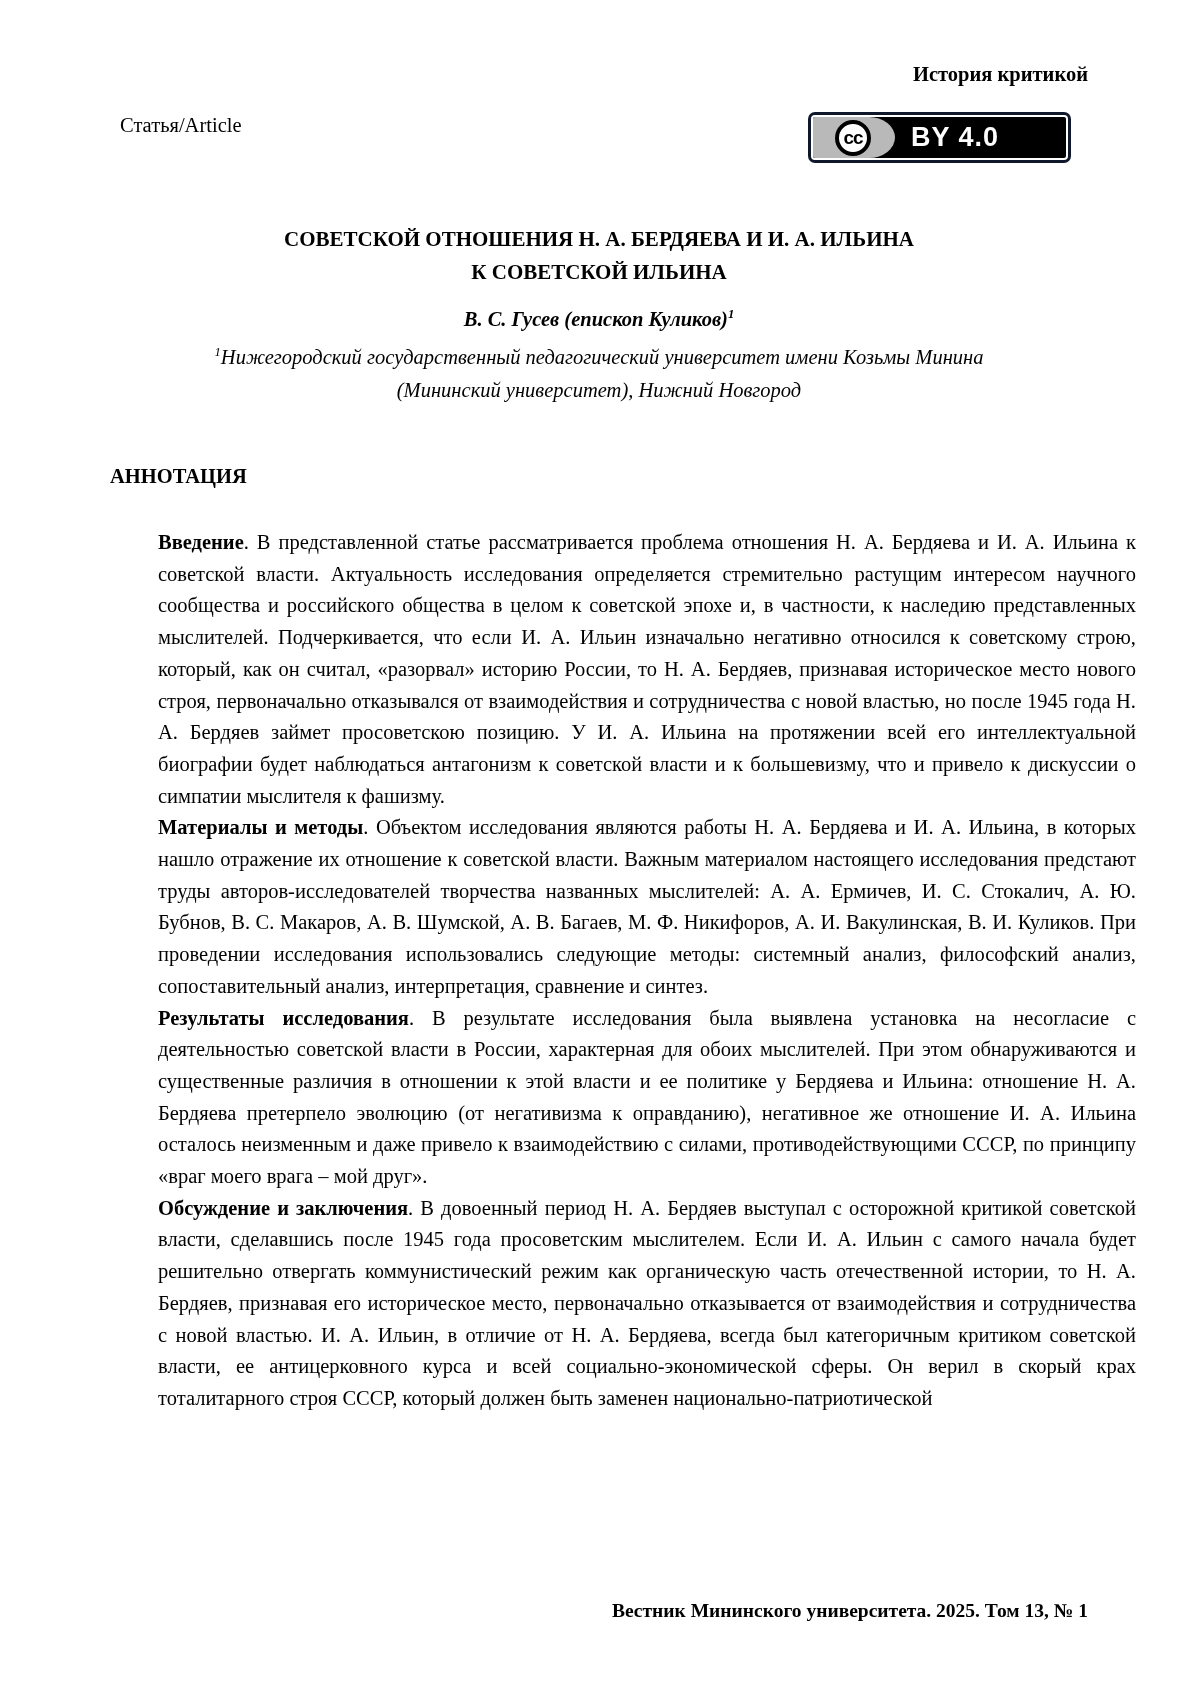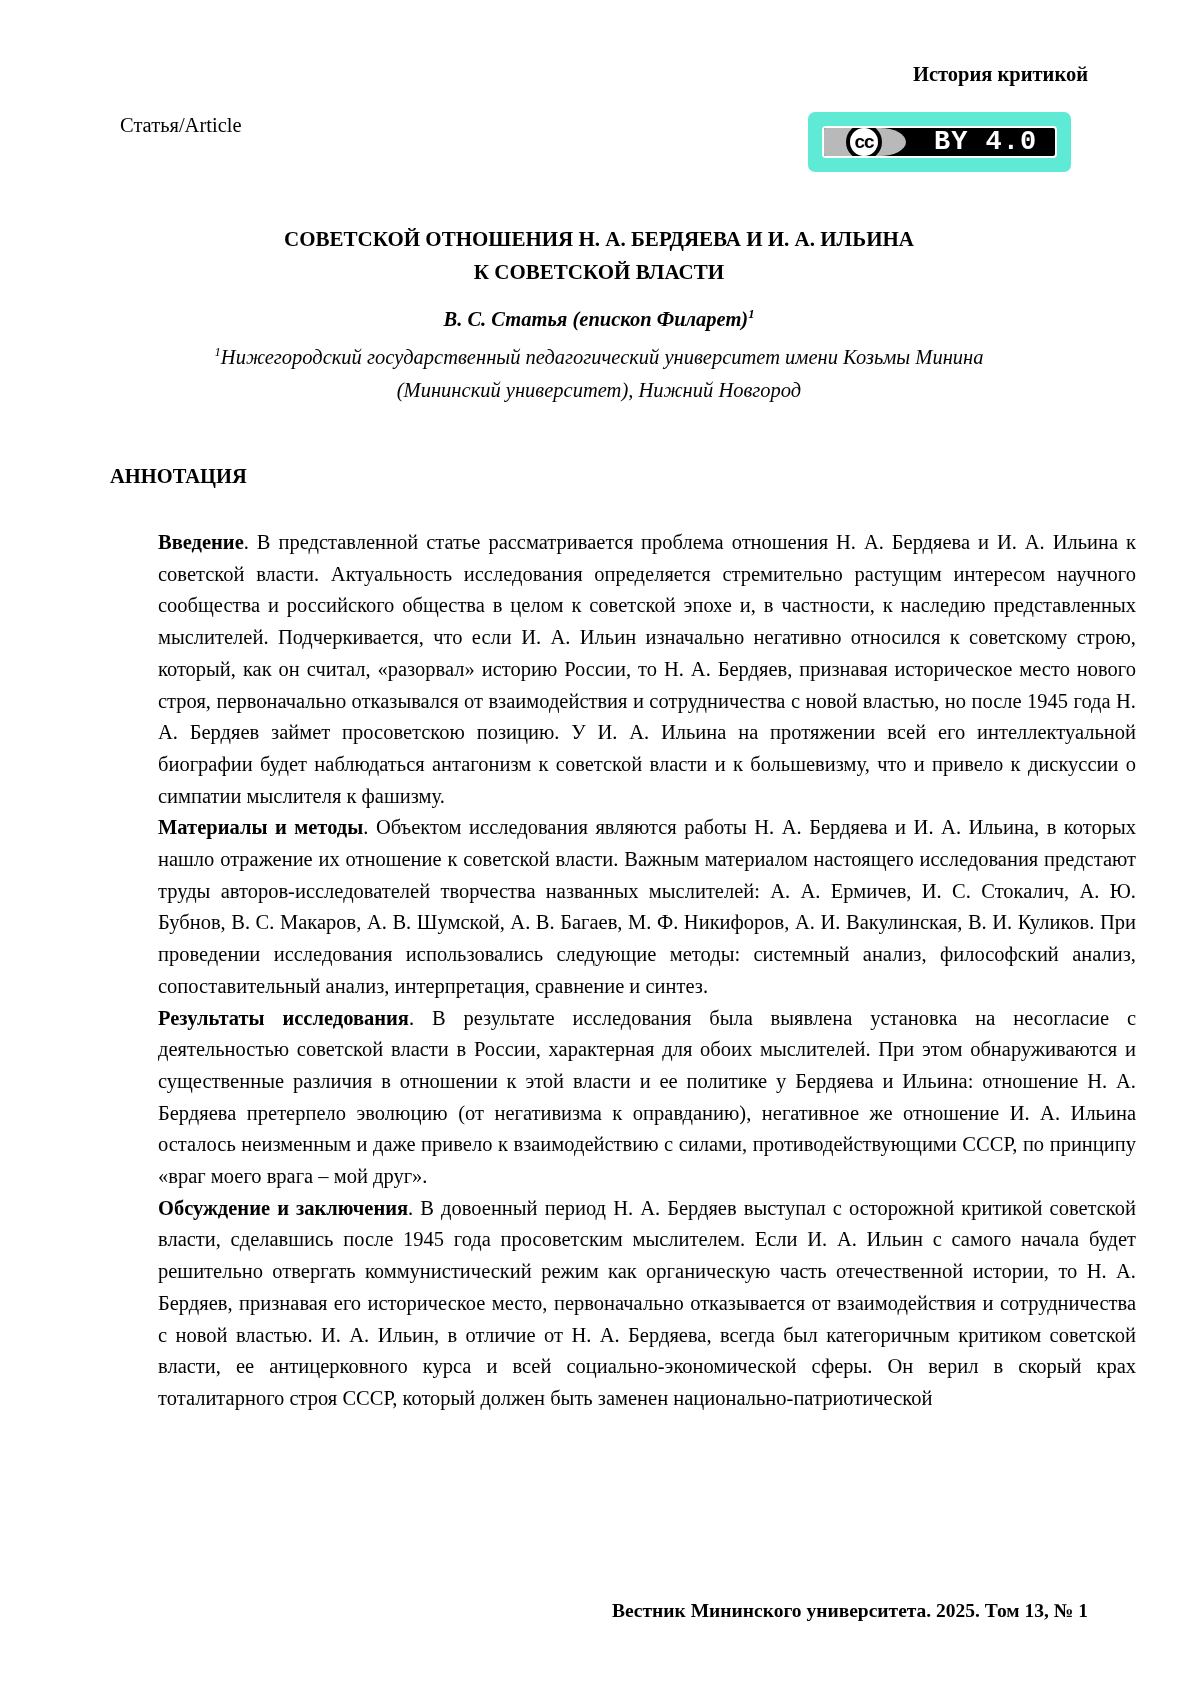--- a/index.html
+++ b/index.html
@@ -29,24 +29,24 @@
     top: 109px; left: 120px;
     font-size: 20.5px;
     line-height: 33px;
     white-space: nowrap;
   }
 
   
   .cc-badge {
     position: absolute;
     left: 808px; top: 112px;
-    width: 263px; height: 60px;
-    background: #5eead4;
+    width: 263px; height: 51px;
+    background: #0f172a;
     border-radius: 7px;
-    padding: 14px;
+    padding: 3px;
     box-sizing: border-box;
   }
   .cc-badge-inner {
     width: 100%; height: 100%;
     border: 2px solid #fff;
     border-radius: 4px;
     background: #000;
     display: flex;
     align-items: center;
     overflow: hidden;
@@ -73,27 +73,26 @@
     justify-content: center;
     font-family: "Liberation Sans", sans-serif;
     font-weight: bold;
     font-size: 19px;
     letter-spacing: -1px;
     color: #000;
     box-sizing: border-box;
   }
   .cc-label {
     color: #fff;
-    font-family: Liberation Mono, monospace;
+    font-family: Liberation Sans, sans-serif;
     font-weight: bold;
     font-size: 27px;
     padding-left: 16px;
     letter-spacing: 1px;
     white-space: nowrap;
-    margin-left: 12px;
   }
 
   .article-title {
     position: absolute;
     top: 223px; left: 110px; width: 978px;
     text-align: center;
     font-weight: bold;
     font-size: 21px;
     line-height: 32.5px;
   }
@@ -160,25 +159,25 @@
     <div class="cc-badge-inner">
       <div class="cc-left">
         <div class="cc-circle">cc</div>
       </div>
       <div class="cc-label">BY 4.0</div>
     </div>
   </div>
 
   <div class="article-title">
     <div>СОВЕТСКОЙ ОТНОШЕНИЯ Н. А. БЕРДЯЕВА И И. А. ИЛЬИНА</div>
-    <div>К СОВЕТСКОЙ ВЛАСТИ</div>
+    <div>К СОВЕТСКОЙ ИЛЬИНА</div>
   </div>
 
   <div class="author-line">
-    <span>В. С. Статья (епископ Филарет)</span><sup>1</sup>
+    <span>В. С. Гусев (епископ Куликов)</span><sup>1</sup>
   </div>
 
   <div class="affiliation">
     <div><sup>1</sup><span>Нижегородский государственный педагогический университет имени Козьмы Минина</span></div>
     <div>(Мининский университет), Нижний Новгород</div>
   </div>
 
   <div class="abstract-heading">АННОТАЦИЯ</div>
 
   <div class="abstract-body">

